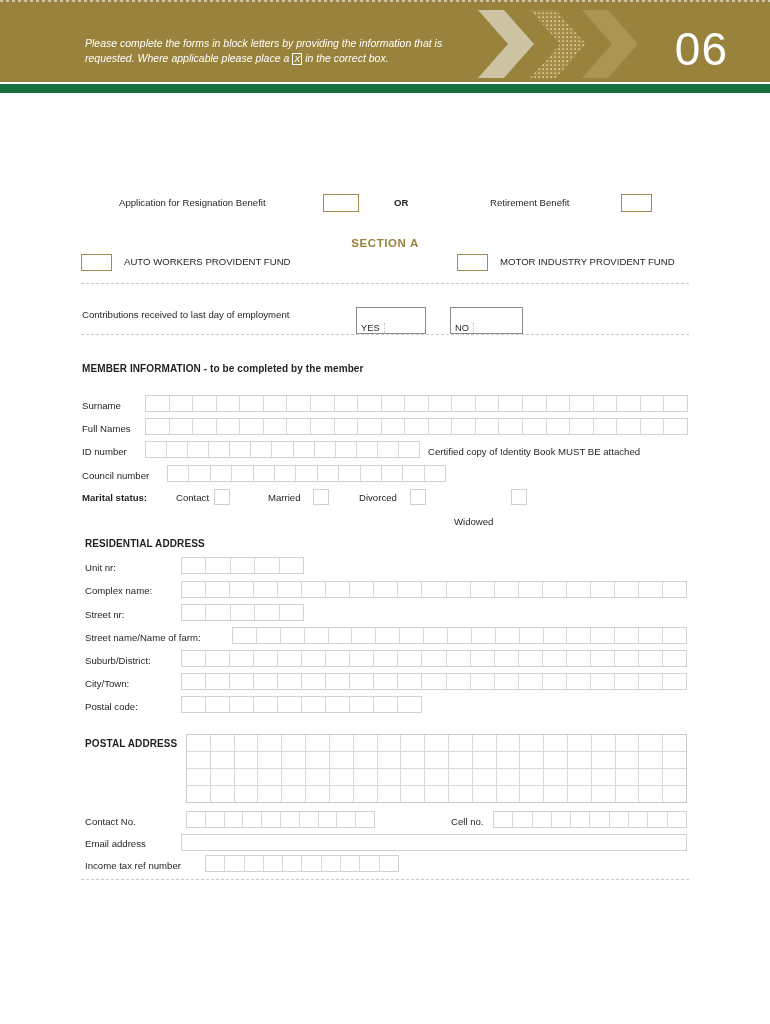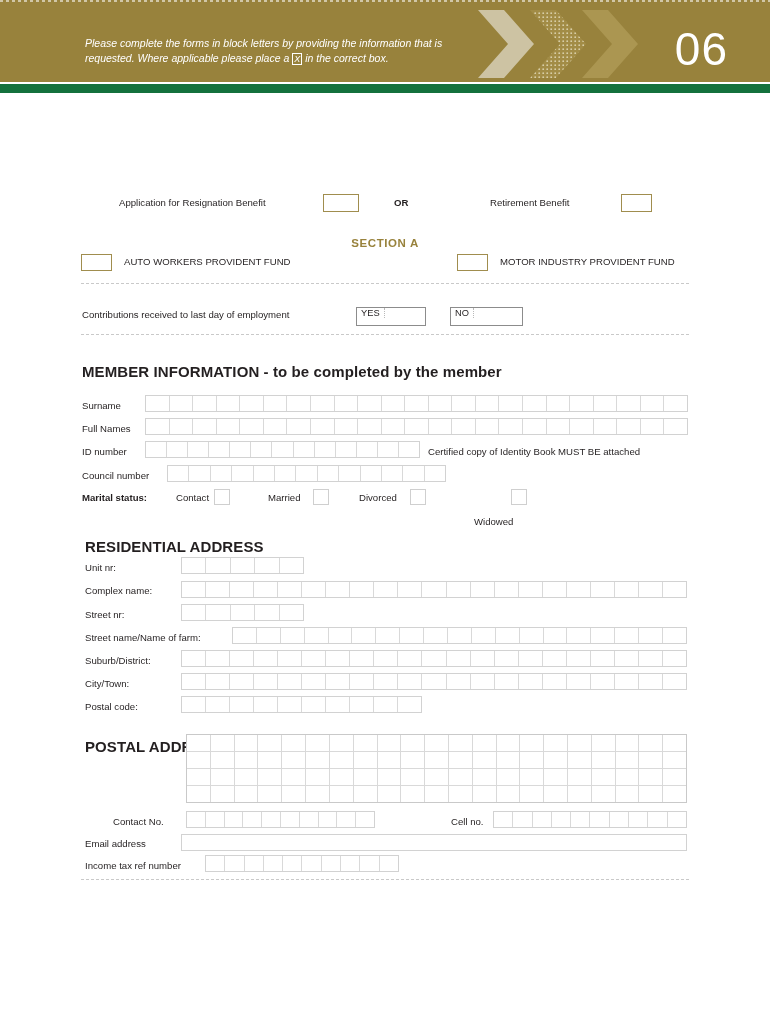--- a/index.html
+++ b/index.html
@@ -74,21 +74,21 @@
 
   
   .page { position: relative; width: 770px; padding: 0; }
 
   .row { position: absolute; display: flex; align-items: center; }
   .lbl { font-size: 9.6px; color: #231f20; white-space: nowrap; }
   .lbl-b { font-weight: bold; }
 
   .hdg {
     position: absolute;
-    font-size: 15px;
+    font-size: 10px;
     font-weight: bold;
     letter-spacing: .1px;
     color: #231f20;
   }
 
   .section-title {
     position: absolute;
     width: 770px;
     text-align: center;
     font-size: 11.5px;
@@ -110,23 +110,23 @@
     display: inline-block;
   }
   .tickbox-gray {
     border: 1px solid #cfcfcf;
     background: #ffffff;
     display: inline-block;
   }
 
   .yn {
     display: flex;
-    align-items: flex-start;
+    align-items: flex-end;
     border: 1px solid #8c8c8c;
-    height: 19px;
+    height: 27px;
     background: #fff;
   }
   .yn-lab {
     font-size: 9.3px;
     display: flex; align-items: center;
     padding: 0 4px;
     border-right: 1px dotted #b9b9b9;
   }
   .yn-blank { width: 40px; }
 
@@ -348,21 +348,21 @@
   </div>
   <div class="tickbox-gray" style="position:absolute; left:214px; top:396px; width:16px; height:16px;"></div>
   <div class="row" style="left:268px; top:399px;">
     <span class="lbl">Married</span>
   </div>
   <div class="tickbox-gray" style="position:absolute; left:313px; top:396px; width:16px; height:16px;"></div>
   <div class="row" style="left:359px; top:399px;">
     <span class="lbl">Divorced</span>
   </div>
   <div class="tickbox-gray" style="position:absolute; left:410px; top:396px; width:16px; height:16px;"></div>
-  <div class="row" style="left:454px; top:423px;margin-left:20px;">
+  <div class="row" style="left:454px; top:423px;">
     <span class="lbl">Widowed</span>
   </div>
   <div class="tickbox-gray" style="position:absolute; left:511px; top:396px; width:16px; height:16px;"></div>
 
   <div class="hdg" style="left:85px; top:445px;">RESIDENTIAL ADDRESS</div>
 
   <div class="row" style="left:85px; top:469px;">
     <span class="lbl">Unit nr:</span>
   </div>
   <div class="comb" id="comb-unit" style="position:absolute; left:181px; top:464px; width:123px;">
@@ -595,21 +595,21 @@
         <span class="gcell"></span>
         <span class="gcell"></span>
         <span class="gcell"></span>
         <span class="gcell"></span>
         <span class="gcell"></span>
         <span class="gcell"></span>
         <span class="gcell"></span>
       </div>
     </div>
 
-  <div class="row" style="left:85px; top:723px;margin-left:28px;">
+  <div class="row" style="left:85px; top:723px;">
     <span class="lbl">Contact No.</span>
   </div>
   <div class="comb" id="comb-contact" style="position:absolute; left:186px; top:718px; width:189px;">
       <span class="cell"></span>
       <span class="cell"></span>
       <span class="cell"></span>
       <span class="cell"></span>
       <span class="cell"></span>
       <span class="cell"></span>
       <span class="cell"></span>

